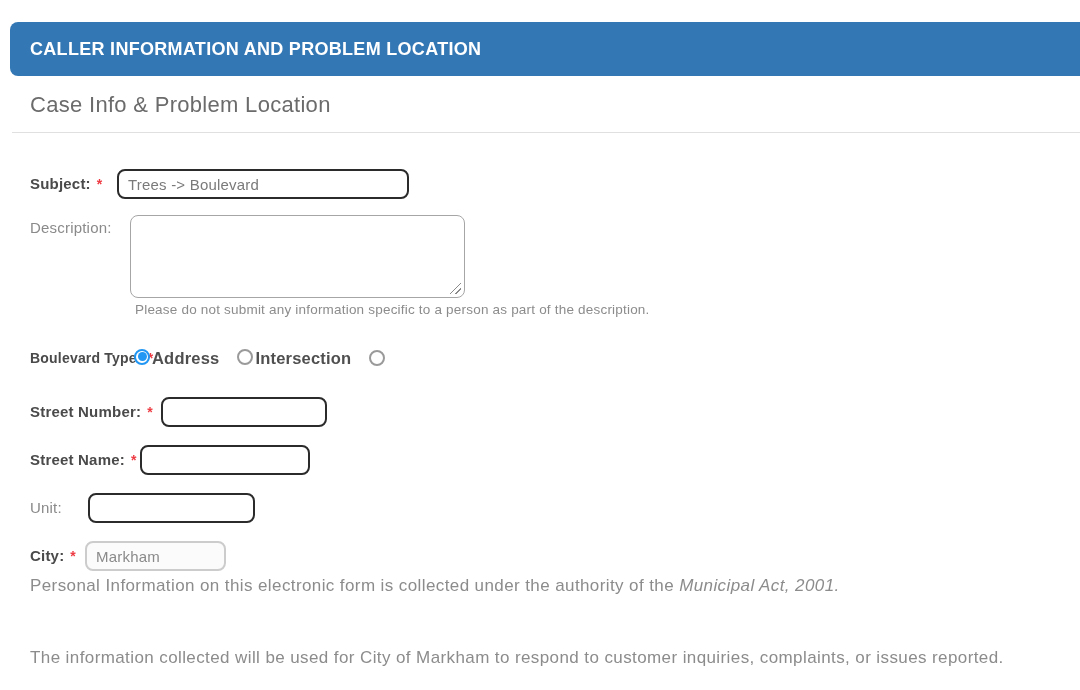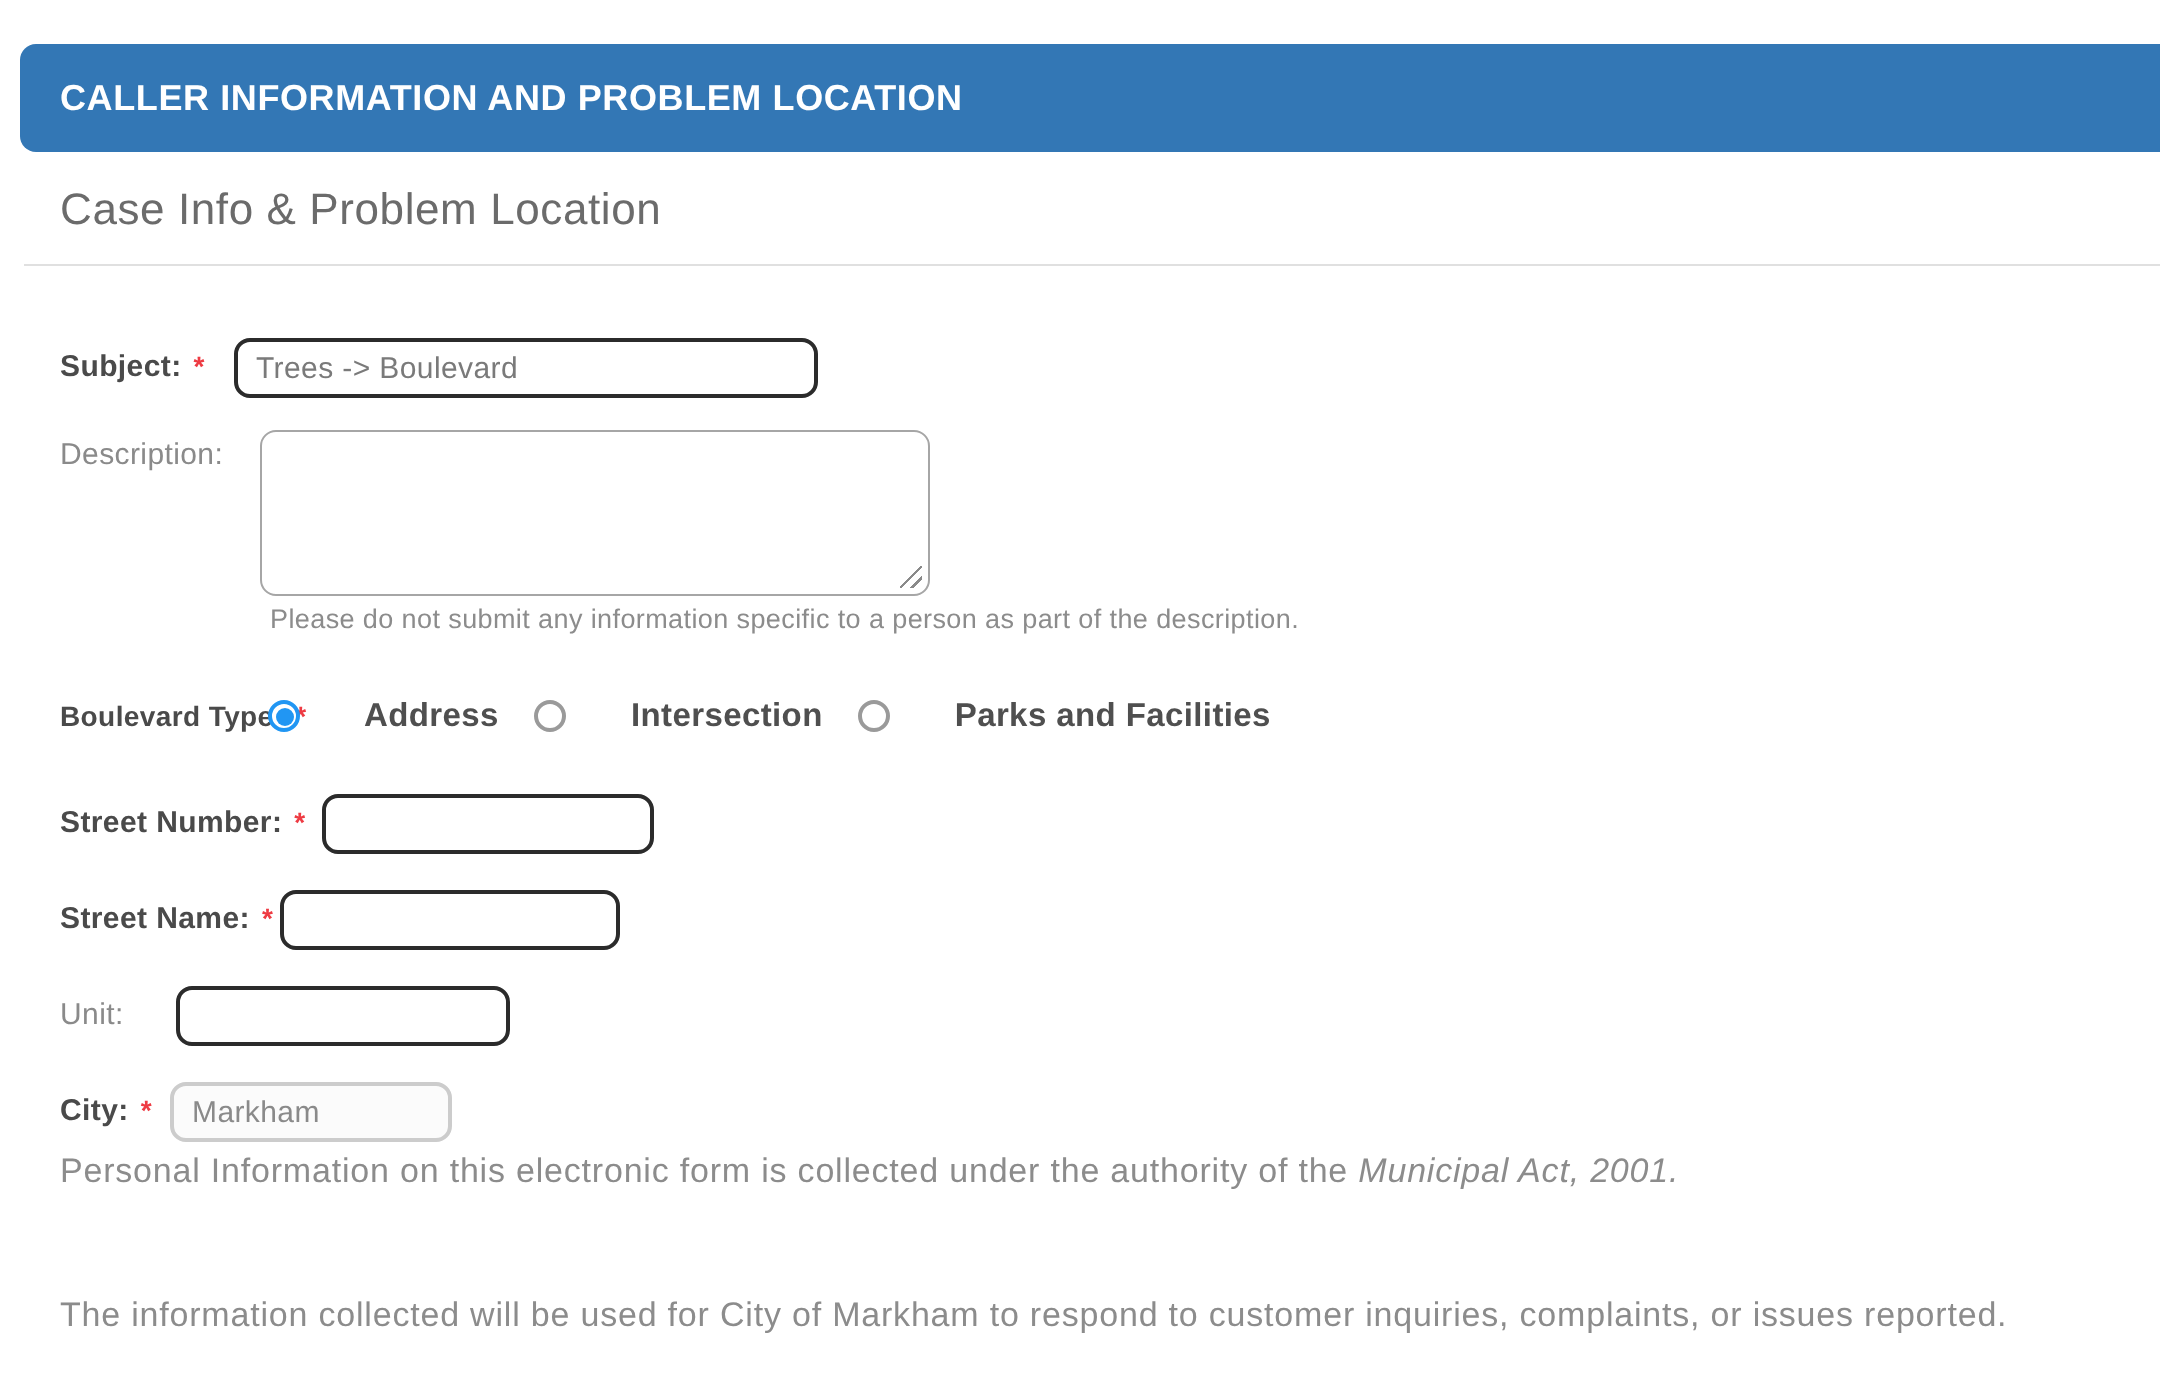--- a/index.html
+++ b/index.html
@@ -65,21 +65,21 @@
     position: absolute; left: 135px; top: 302px;
     font-size: 13.5px; color: #8c8c8c; letter-spacing: 0.2px;
   }
 
   
   .loc-label { top: 347px; height: 22px; line-height: 22px; font-size: 14px; }
   .radio-group {
     position: absolute; left: 134px; top: 346px; height: 24px;
     display: flex; align-items: center; gap: 18px;
   }
-  .radio-option { display: flex; align-items: center; cursor: pointer; gap: 30px; }
+  .radio-option { display: flex; cursor: pointer; }
   .radio-circle {
     width: 16px; height: 16px; border: 2px solid #9a9a9a; border-radius: 50%;
     display: inline-flex; align-items: center; justify-content: center;
     margin-right: 2px; background: #ffffff; flex: 0 0 auto;
   }
   .radio-circle.checked { border-color: #2196f3; }
   .radio-circle.checked::after {
     content: ""; width: 9px; height: 9px; border-radius: 50%; background: #2196f3;
   }
   .radio-label { font-size: 16.5px; font-weight: bold; color: #4f4f4f; letter-spacing: 0.2px; }
@@ -122,21 +122,20 @@
   <label class="radio-option">
     <span class="radio-circle checked"></span>
     <span class="radio-label">Address</span>
   </label>
   <label class="radio-option">
     <span class="radio-circle"></span>
     <span class="radio-label">Intersection</span>
   </label>
   <label class="radio-option">
     <span class="radio-circle"></span>
-    <span class="radio-label">Parks and Facilities</span>
   </label>
 </div>
 
 <div class="flabel" style="top:397px;">
   <span>Street Number:</span><span class="ast">*</span>
 </div>
 <input class="tinput" style="left: 161px; top: 397px; width: 166px;" type="text" value="">
 
 <div class="flabel" style="top:445px;">
   <span>Street Name:</span><span class="ast">*</span>

